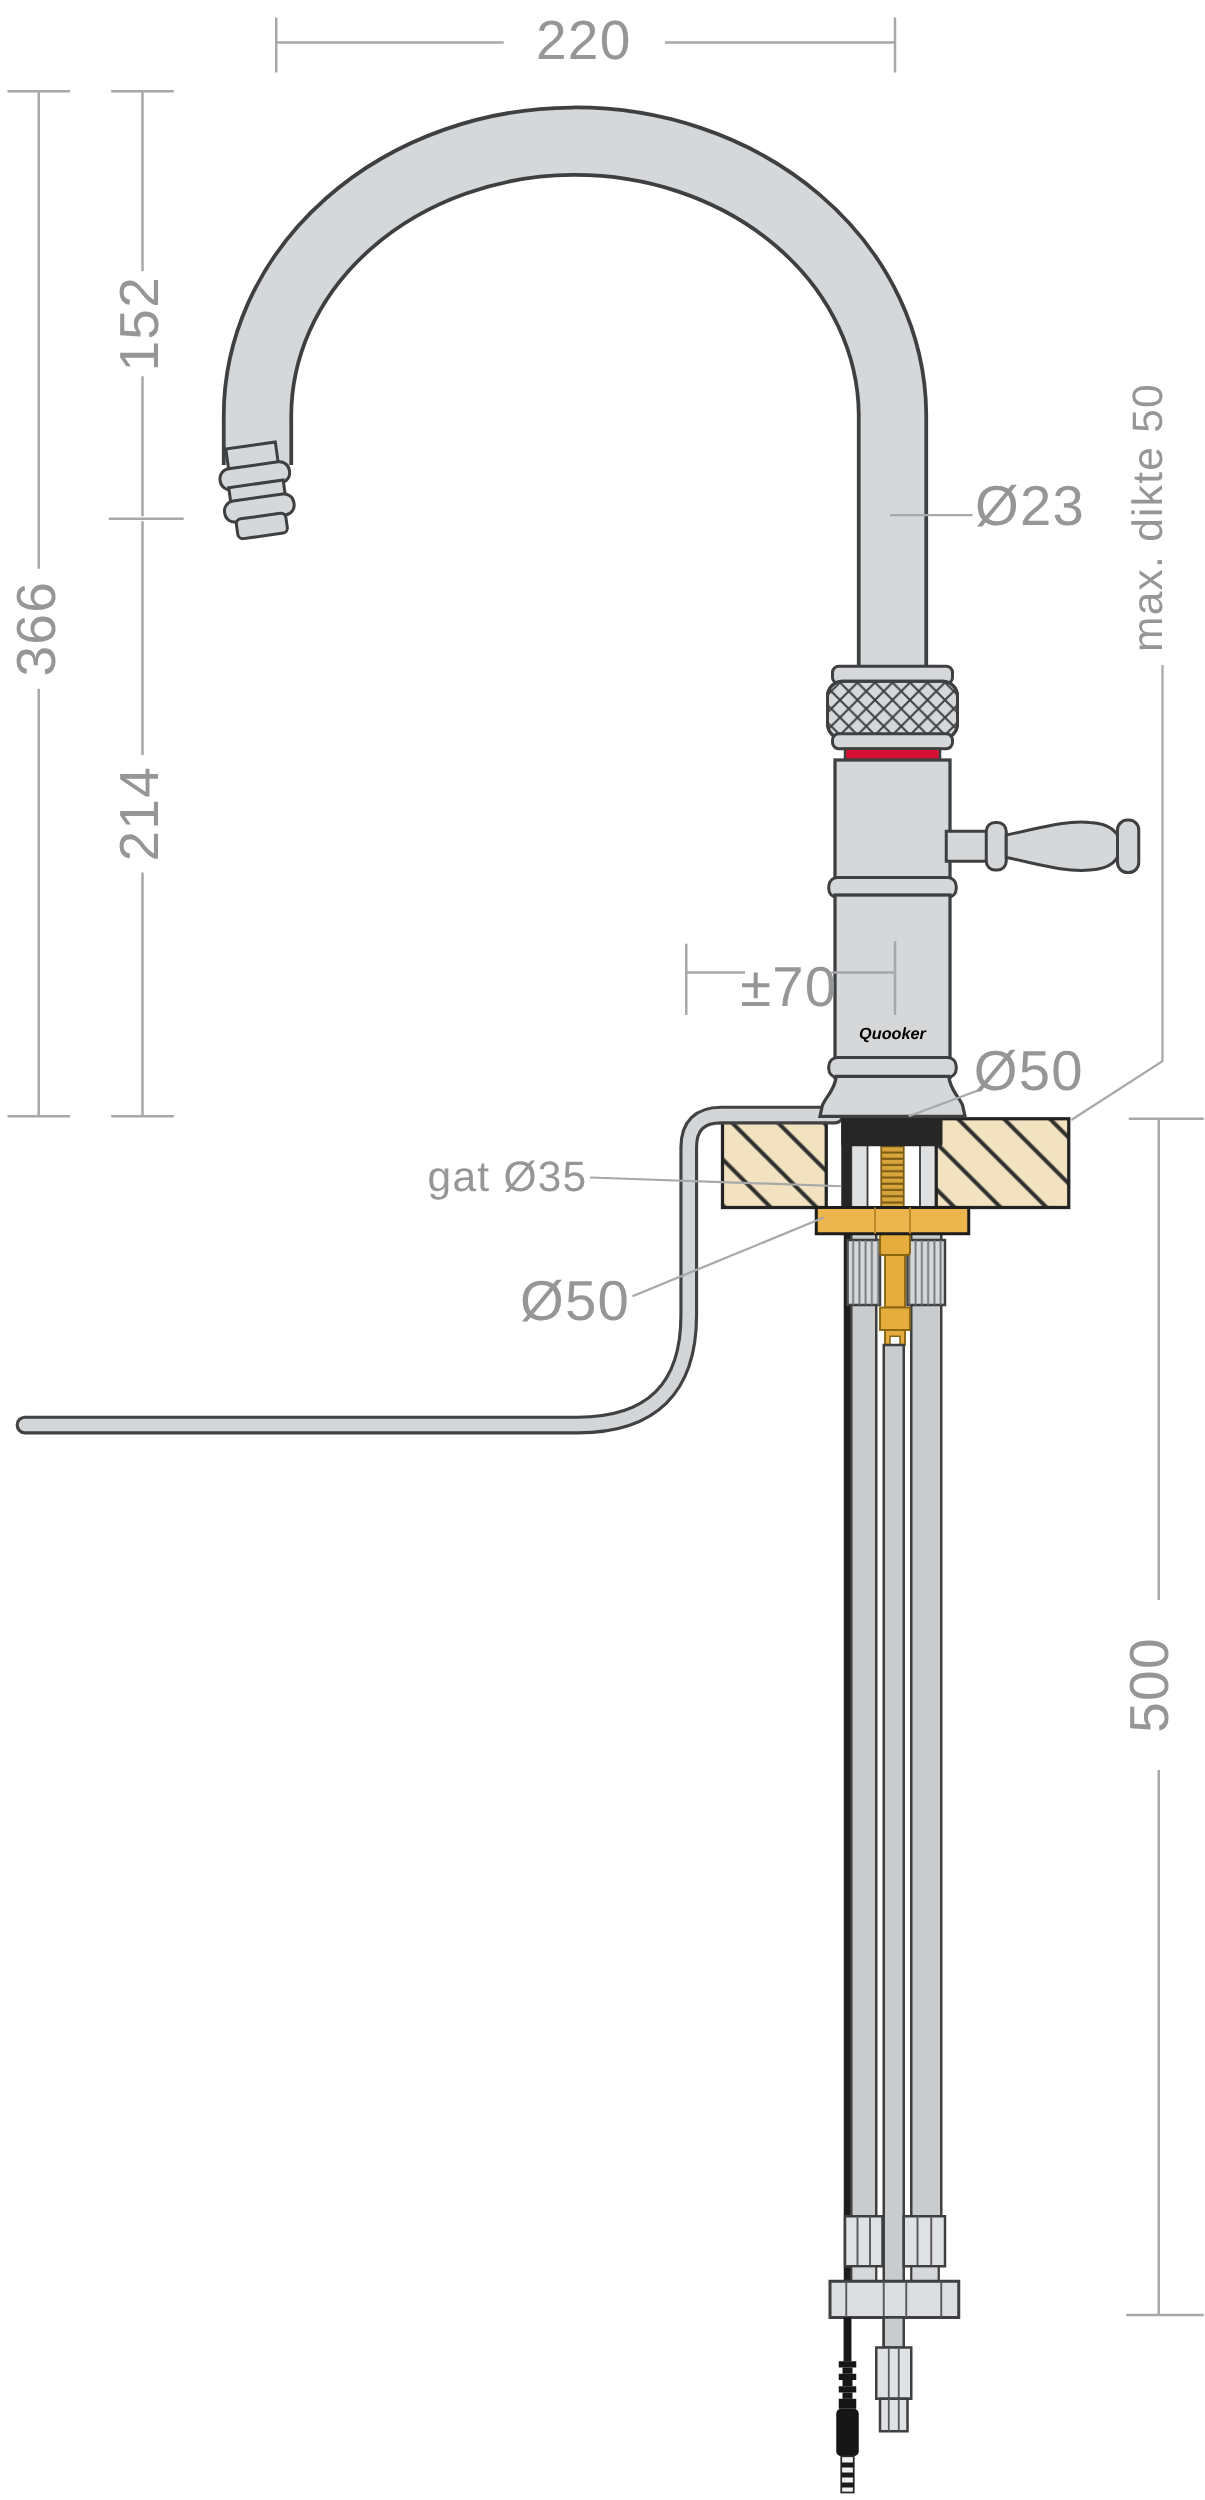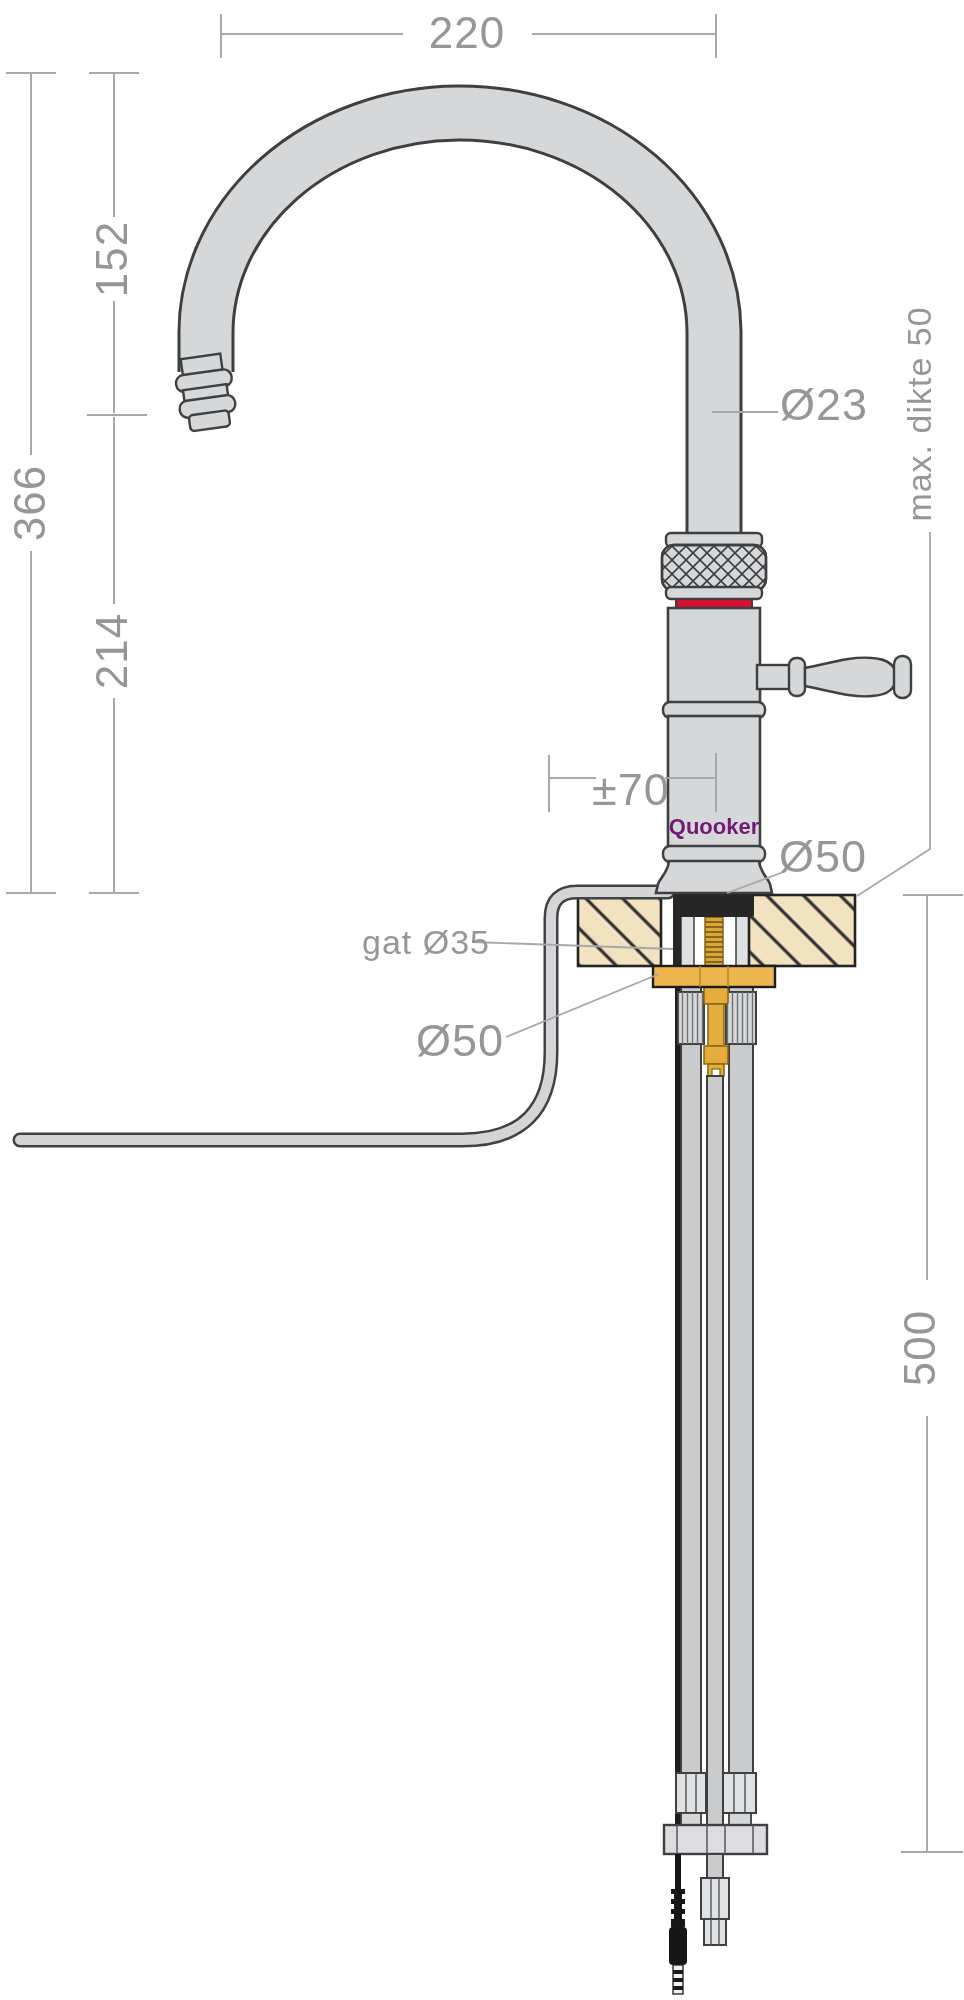--- a/index.html
+++ b/index.html
@@ -5,22 +5,22 @@
   html,body{margin:0;padding:0;background:#ffffff;}
   #stage{position:relative;width:964px;height:2000px;background:#ffffff;overflow:hidden;
          font-family:"Liberation Sans",sans-serif;}
   #stage svg{position:absolute;left:0;top:0;}
   .dim-label{position:absolute;color:#949698;letter-spacing:1px;white-space:nowrap;
              transform:translate(-50%,-50%);font-family:"Liberation Sans",sans-serif;}
   .dim-label.rot{transform:translate(-50%,-50%) rotate(-90deg);}
   .f44{font-size:44px;}
   .f38{font-size:45px;}
   .f34{font-size:34px;}
-  .brand{position:absolute;transform:translate(-50%,-50%);color:#701a75;font-weight:700;
-         font-size:22px;letter-spacing:0px;font-family:"Liberation Sans",sans-serif;}
+  .brand{position:absolute;transform:translate(-50%,-50%);color:#000000;font-weight:700;
+         font-size:13px;letter-spacing:0px;font-family:"Liberation Sans",sans-serif;font-style:italic;}
 </style>
 </head>
 <body>
 
 <div id="stage">
 
 <svg width="964" height="2000" viewBox="0 0 964 2000">
   <defs>
     <pattern id="hatch" width="26" height="26" patternUnits="userSpaceOnUse" patternTransform="rotate(-45)">
       <path d="M 13 0 L 13 26" stroke="#2e2e2e" stroke-width="3.2"></path>
@@ -204,18 +204,18 @@
 </svg>
 
 <div class="dim-label f44" style="left:467px;top:33px;">220</div>
 <div class="dim-label rot f44" style="left:30px;top:503px;">366</div>
 <div class="dim-label rot f44" style="left:112px;top:259px;">152</div>
 <div class="dim-label rot f44" style="left:112px;top:651px;">214</div>
 <div class="dim-label f38" style="left:824px;top:405px;">Ø23</div>
 <div class="dim-label rot f34" style="left:919px;top:414px;">max. dikte 50</div>
 <div class="dim-label f38" style="left:631px;top:778px;margin-top:12px;">±70</div>
 <div class="dim-label f38" style="left:823px;top:857px;">Ø50</div>
-<div class="dim-label f34" style="left:426px;top:942px;">gat Ø35</div>
+<div class="dim-label f34" style="left:406px;top:942px;">gat Ø35</div>
 <div class="dim-label f38" style="left:460px;top:1041px;">Ø50</div>
 <div class="dim-label rot f44" style="left:920px;top:1348px;">500</div>
 <div class="brand" style="left:714px;top:827px;">Quooker</div>
 
 </div>
 
 </body></html>

